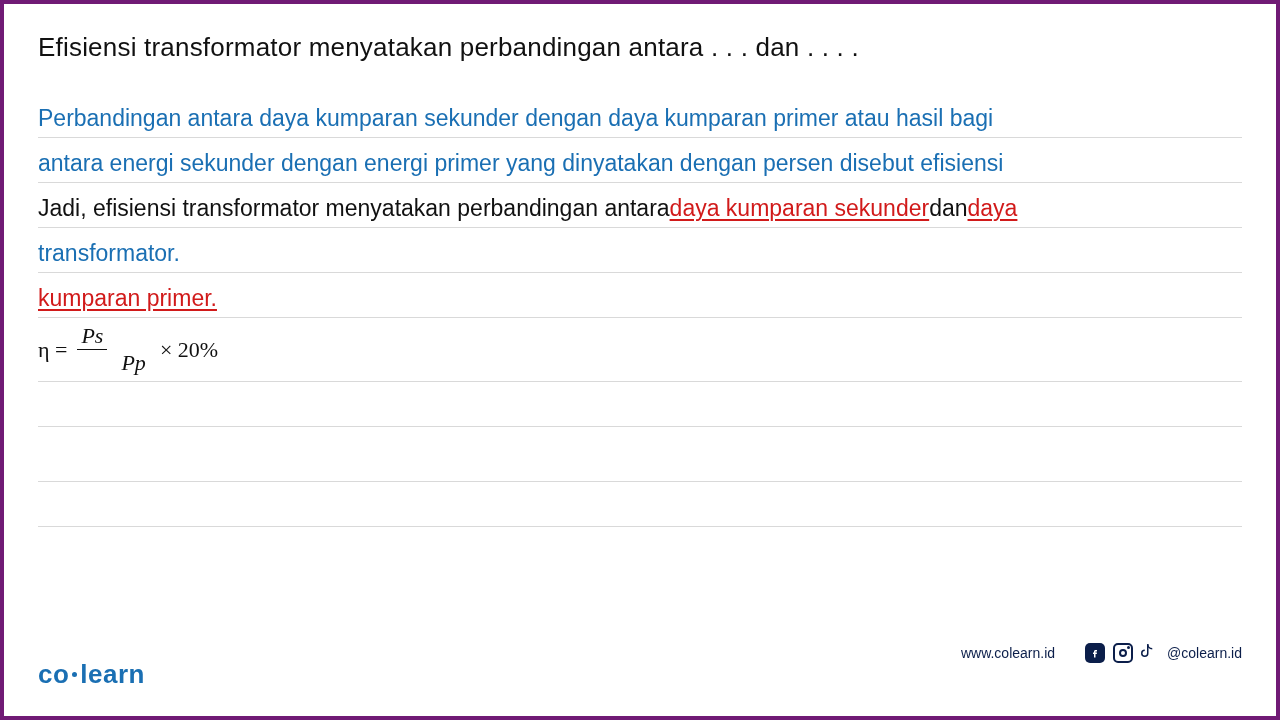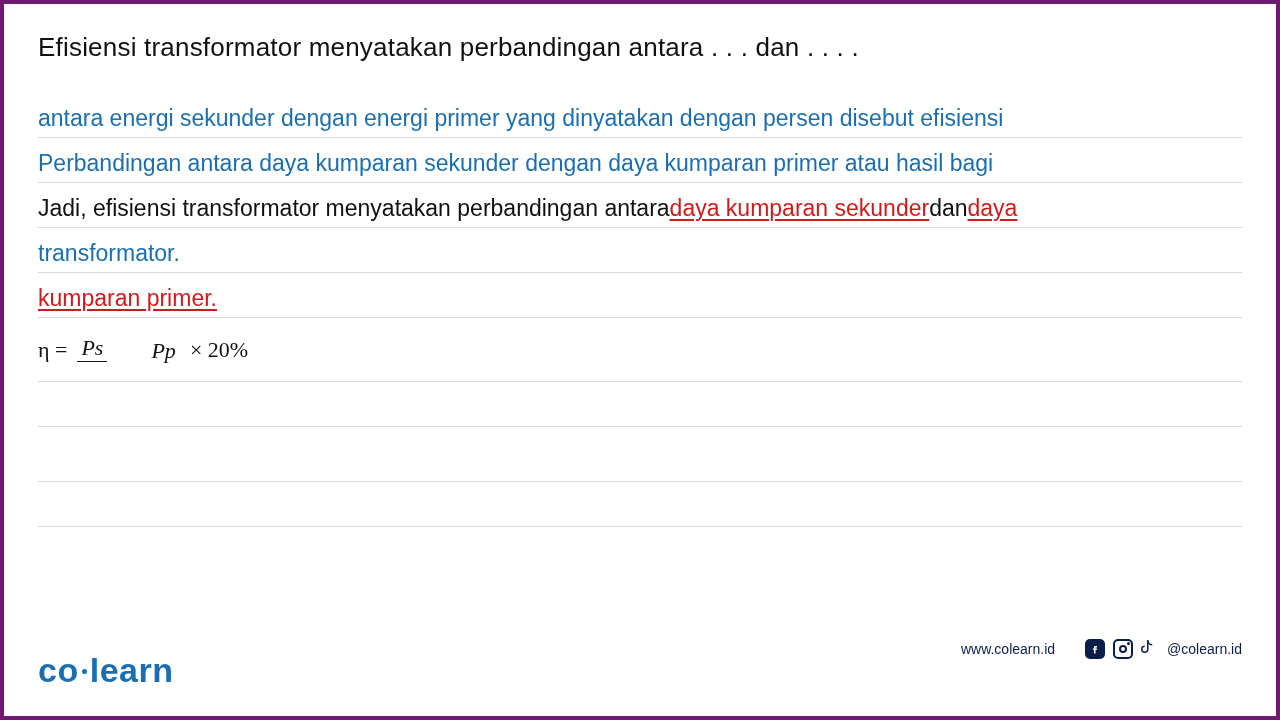--- a/index.html
+++ b/index.html
@@ -27,31 +27,31 @@
   .blue { color: #1a6fb3; }
   .black { color: #111; }
   .red { color: #d11a1a; }
   .ul-red { text-decoration: underline; text-decoration-color: #d11a1a; text-underline-offset: 3px; }
   .formula {
     font-family: 'Cambria Math', 'Times New Roman', serif;
     font-size: 22px; color: #111;
     display: flex; align-items: center; gap: 6px;
     padding-top: 4px;
   }
-  .frac { display: inline-flex; align-items: center; line-height: 1; margin: 0 4px; }
+  .frac { display: inline-flex; flex-direction: column; align-items: flex-start; line-height: 1; margin: 0 4px; }
   .frac .num { padding: 0 4px 2px 4px; border-bottom: 1.5px solid #111; font-style: italic; }
   .frac .den { padding: 2px 4px 0 4px; font-style: italic; margin-left: 40px; }
   .eta { font-family: 'Times New Roman', serif; }
   .footer {
     position: absolute; bottom: 26px; left: 34px; right: 34px;
     display: flex; align-items: center; justify-content: space-between;
   }
   .brand {
     font-family: Arial, Helvetica, sans-serif;
-    font-size: 34px; font-weight: 700; color: #1a6fb3; letter-spacing: 0.5px; margin-top: 44px;
+    font-size: 26px; font-weight: 700; color: #1a6fb3; letter-spacing: 0.5px; margin-top: 44px;
   }
   .brand .dot { display:inline-block; width:5px; height:5px; background:#1a6fb3; border-radius:50%; vertical-align: middle; margin: 0 3px 4px 3px;}
   .footer-right {
     display: flex; align-items: center; gap: 30px;
     font-family: Arial, Helvetica, sans-serif; font-size: 14px; color: #0b1e4a;
   }
   .social { display: flex; align-items: center; gap: 8px; }
   .icon-box {
     width: 20px; height: 20px; border-radius: 5px; background: #0b1e4a;
     display: inline-flex; align-items: center; justify-content: center;
@@ -67,24 +67,24 @@
 </style>
 </head>
 <body>
 
 <div class="frame">
 
   <div class="question">Efisiensi transformator menyatakan perbandingan antara . . . dan . . . .</div>
 
   <div class="lined-area">
     <div class="line">
-      <span class="blue">antara energi sekunder dengan energi primer yang dinyatakan dengan persen disebut efisiensi</span>
+      <span class="blue">Perbandingan antara daya kumparan sekunder dengan daya kumparan primer atau hasil bagi</span>
     </div>
     <div class="line">
-      <span class="blue">Perbandingan antara daya kumparan sekunder dengan daya kumparan primer atau hasil bagi</span>
+      <span class="blue">antara energi sekunder dengan energi primer yang dinyatakan dengan persen disebut efisiensi</span>
     </div>
     <div class="line">
       <span class="black">Jadi, efisiensi transformator menyatakan perbandingan antara</span>
       <span class="red ul-red"> daya kumparan sekunder</span>
       <span class="black"> dan</span>
       <span class="red ul-red"> daya</span>
     </div>
     <div class="line">
       <span class="blue">transformator.</span>
     </div>

